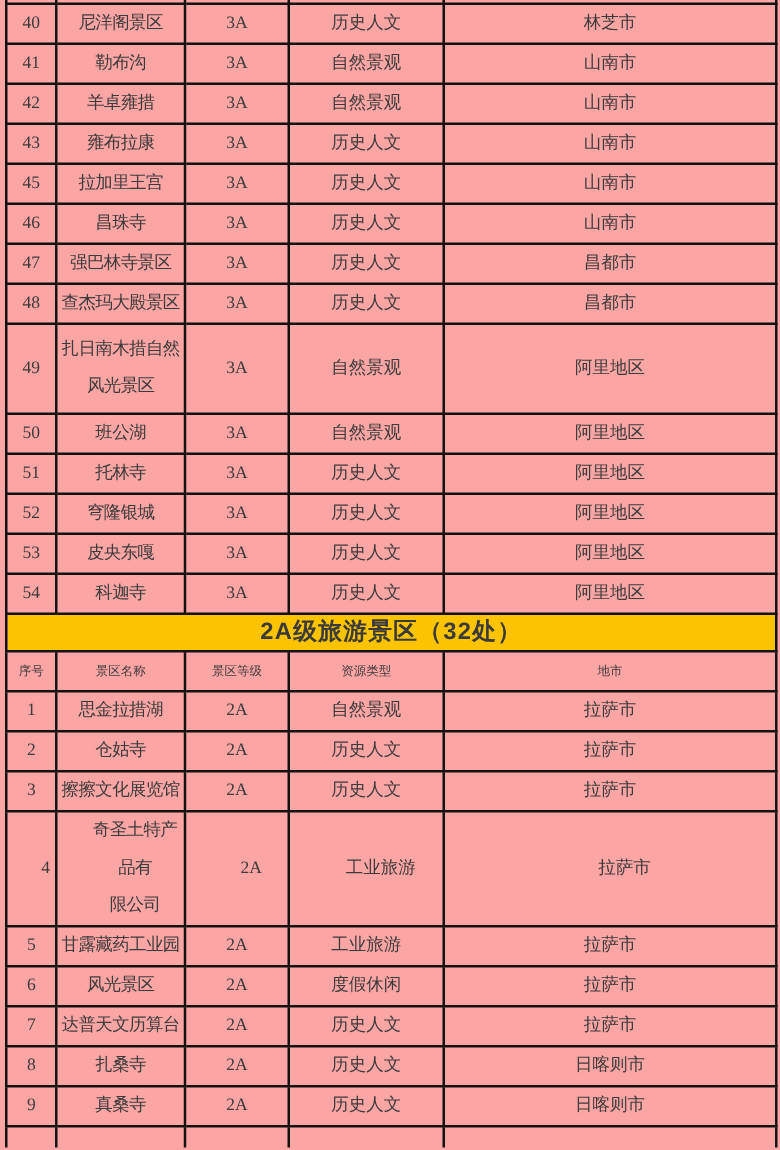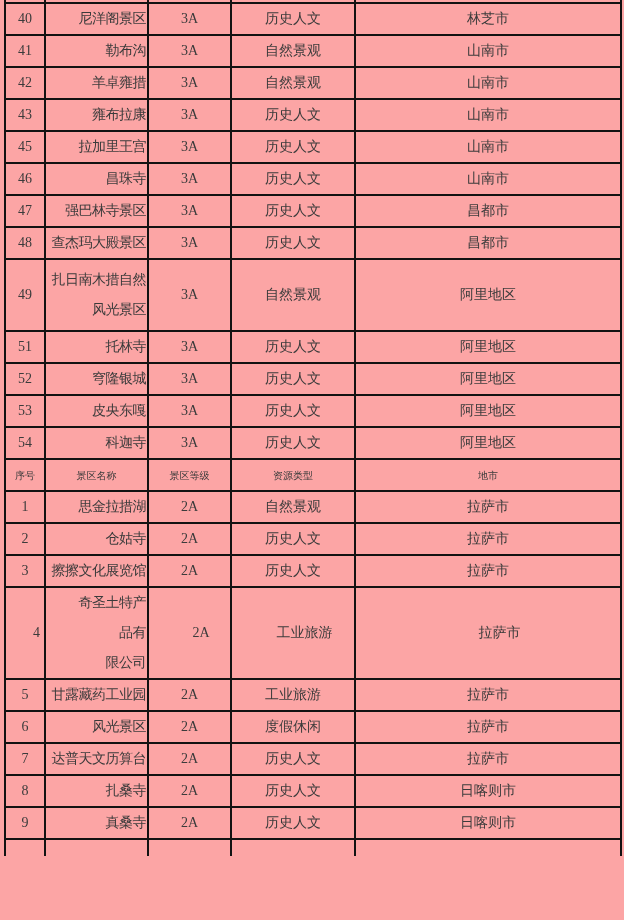--- a/index.html
+++ b/index.html
@@ -30,21 +30,20 @@
     color: #3b3b3b;
     font-size: 14px;
     line-height: 1.3;
     padding: 0 1px;
     height: 30px;
     overflow: hidden;
   }
   td.cell-name {
     letter-spacing: -0.5px;
     white-space: pre-line;
-    text-align: right;
   }
   tr.sliver td { height: 2px; }
   tr.bottom-sliver td { height: 16px; border-bottom: none; }
   tr.tall td { height: 70px; }
   tr.tall td.cell-name { line-height: 2.15; margin-left: 24px; }
   tr.tall-2a td { height: 62px; padding-left: 24px; }
   tr.tall-2a td.cell-name { line-height: 2.15; }
   tr.banner-row td {
     height: 28px;
     font-family: "Liberation Sans", "DejaVu Sans", sans-serif;
@@ -133,20 +132,27 @@
         </tr>
         <tr class="tall">
           <td>49</td>
           <td class="cell-name">扎日南木措自然
 风光景区</td>
           <td>3A</td>
           <td>自然景观</td>
           <td>阿里地区</td>
         </tr>
         <tr>
+          <td>50</td>
+          <td class="cell-name">班公湖</td>
+          <td>3A</td>
+          <td>自然景观</td>
+          <td>阿里地区</td>
+        </tr>
+        <tr>
           <td>51</td>
           <td class="cell-name">托林寺</td>
           <td>3A</td>
           <td>历史人文</td>
           <td>阿里地区</td>
         </tr>
         <tr>
           <td>52</td>
           <td class="cell-name">穹隆银城</td>
           <td>3A</td>
@@ -159,20 +165,23 @@
           <td>3A</td>
           <td>历史人文</td>
           <td>阿里地区</td>
         </tr>
         <tr>
           <td>54</td>
           <td class="cell-name">科迦寺</td>
           <td>3A</td>
           <td>历史人文</td>
           <td>阿里地区</td>
+        </tr>
+        <tr class="banner-row">
+          <td colspan="5" style="background: rgb(252, 196, 0);">2A级旅游景区（32处）</td>
         </tr>
         <tr class="header-row">
           <td>序号</td>
           <td>景区名称</td>
           <td>景区等级</td>
           <td>资源类型</td>
           <td>地市</td>
         </tr>
         <tr>
           <td>1</td>

